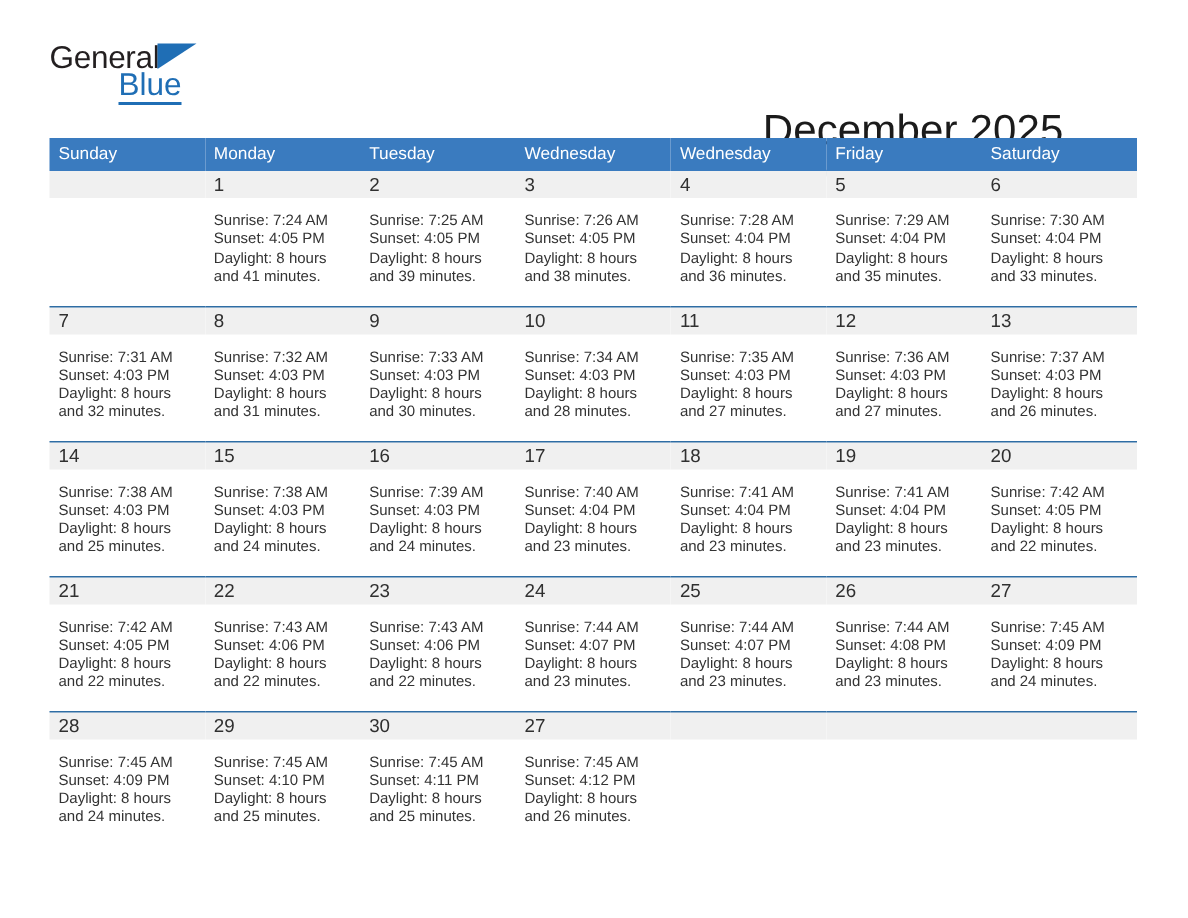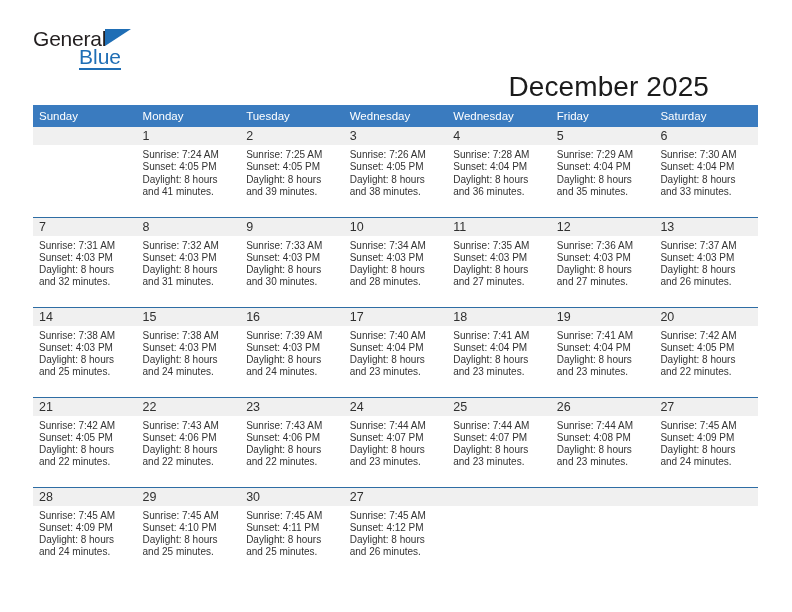--- a/index.html
+++ b/index.html
@@ -84,21 +84,21 @@
     font-size: 14.5px;
     color: #0c4a6e;
     margin: 7px 0 0 0;
     line-height: 1.1;
   }
 
   
   .cal {
     position: absolute;
     left: 33px;
-    top: 105px;
+    top: 92px;
     width: 725px;
     border-collapse: collapse;
     table-layout: fixed;
   }
   .cal th {
     background: #3a7bbf;
     color: #ffffff;
     font-size: 11.5px;
     font-weight: normal;
     text-align: left;
@@ -124,21 +124,21 @@
     color: #303030;
     padding: 3px 0 3px 6px;
     height: 18px;
     box-sizing: border-box;
     line-height: 13px;
   }
   .daynum.empty {
     color: transparent;
   }
   .dayinfo {
-    padding: 4px 4px 0 6px;
+    padding: 10px 4px 0 6px;
     font-size: 10px;
     line-height: 12.3px;
     color: #333333;
   }
   .dayinfo div {
     white-space: nowrap;
   }
 </style>
 </head>
 <body>

